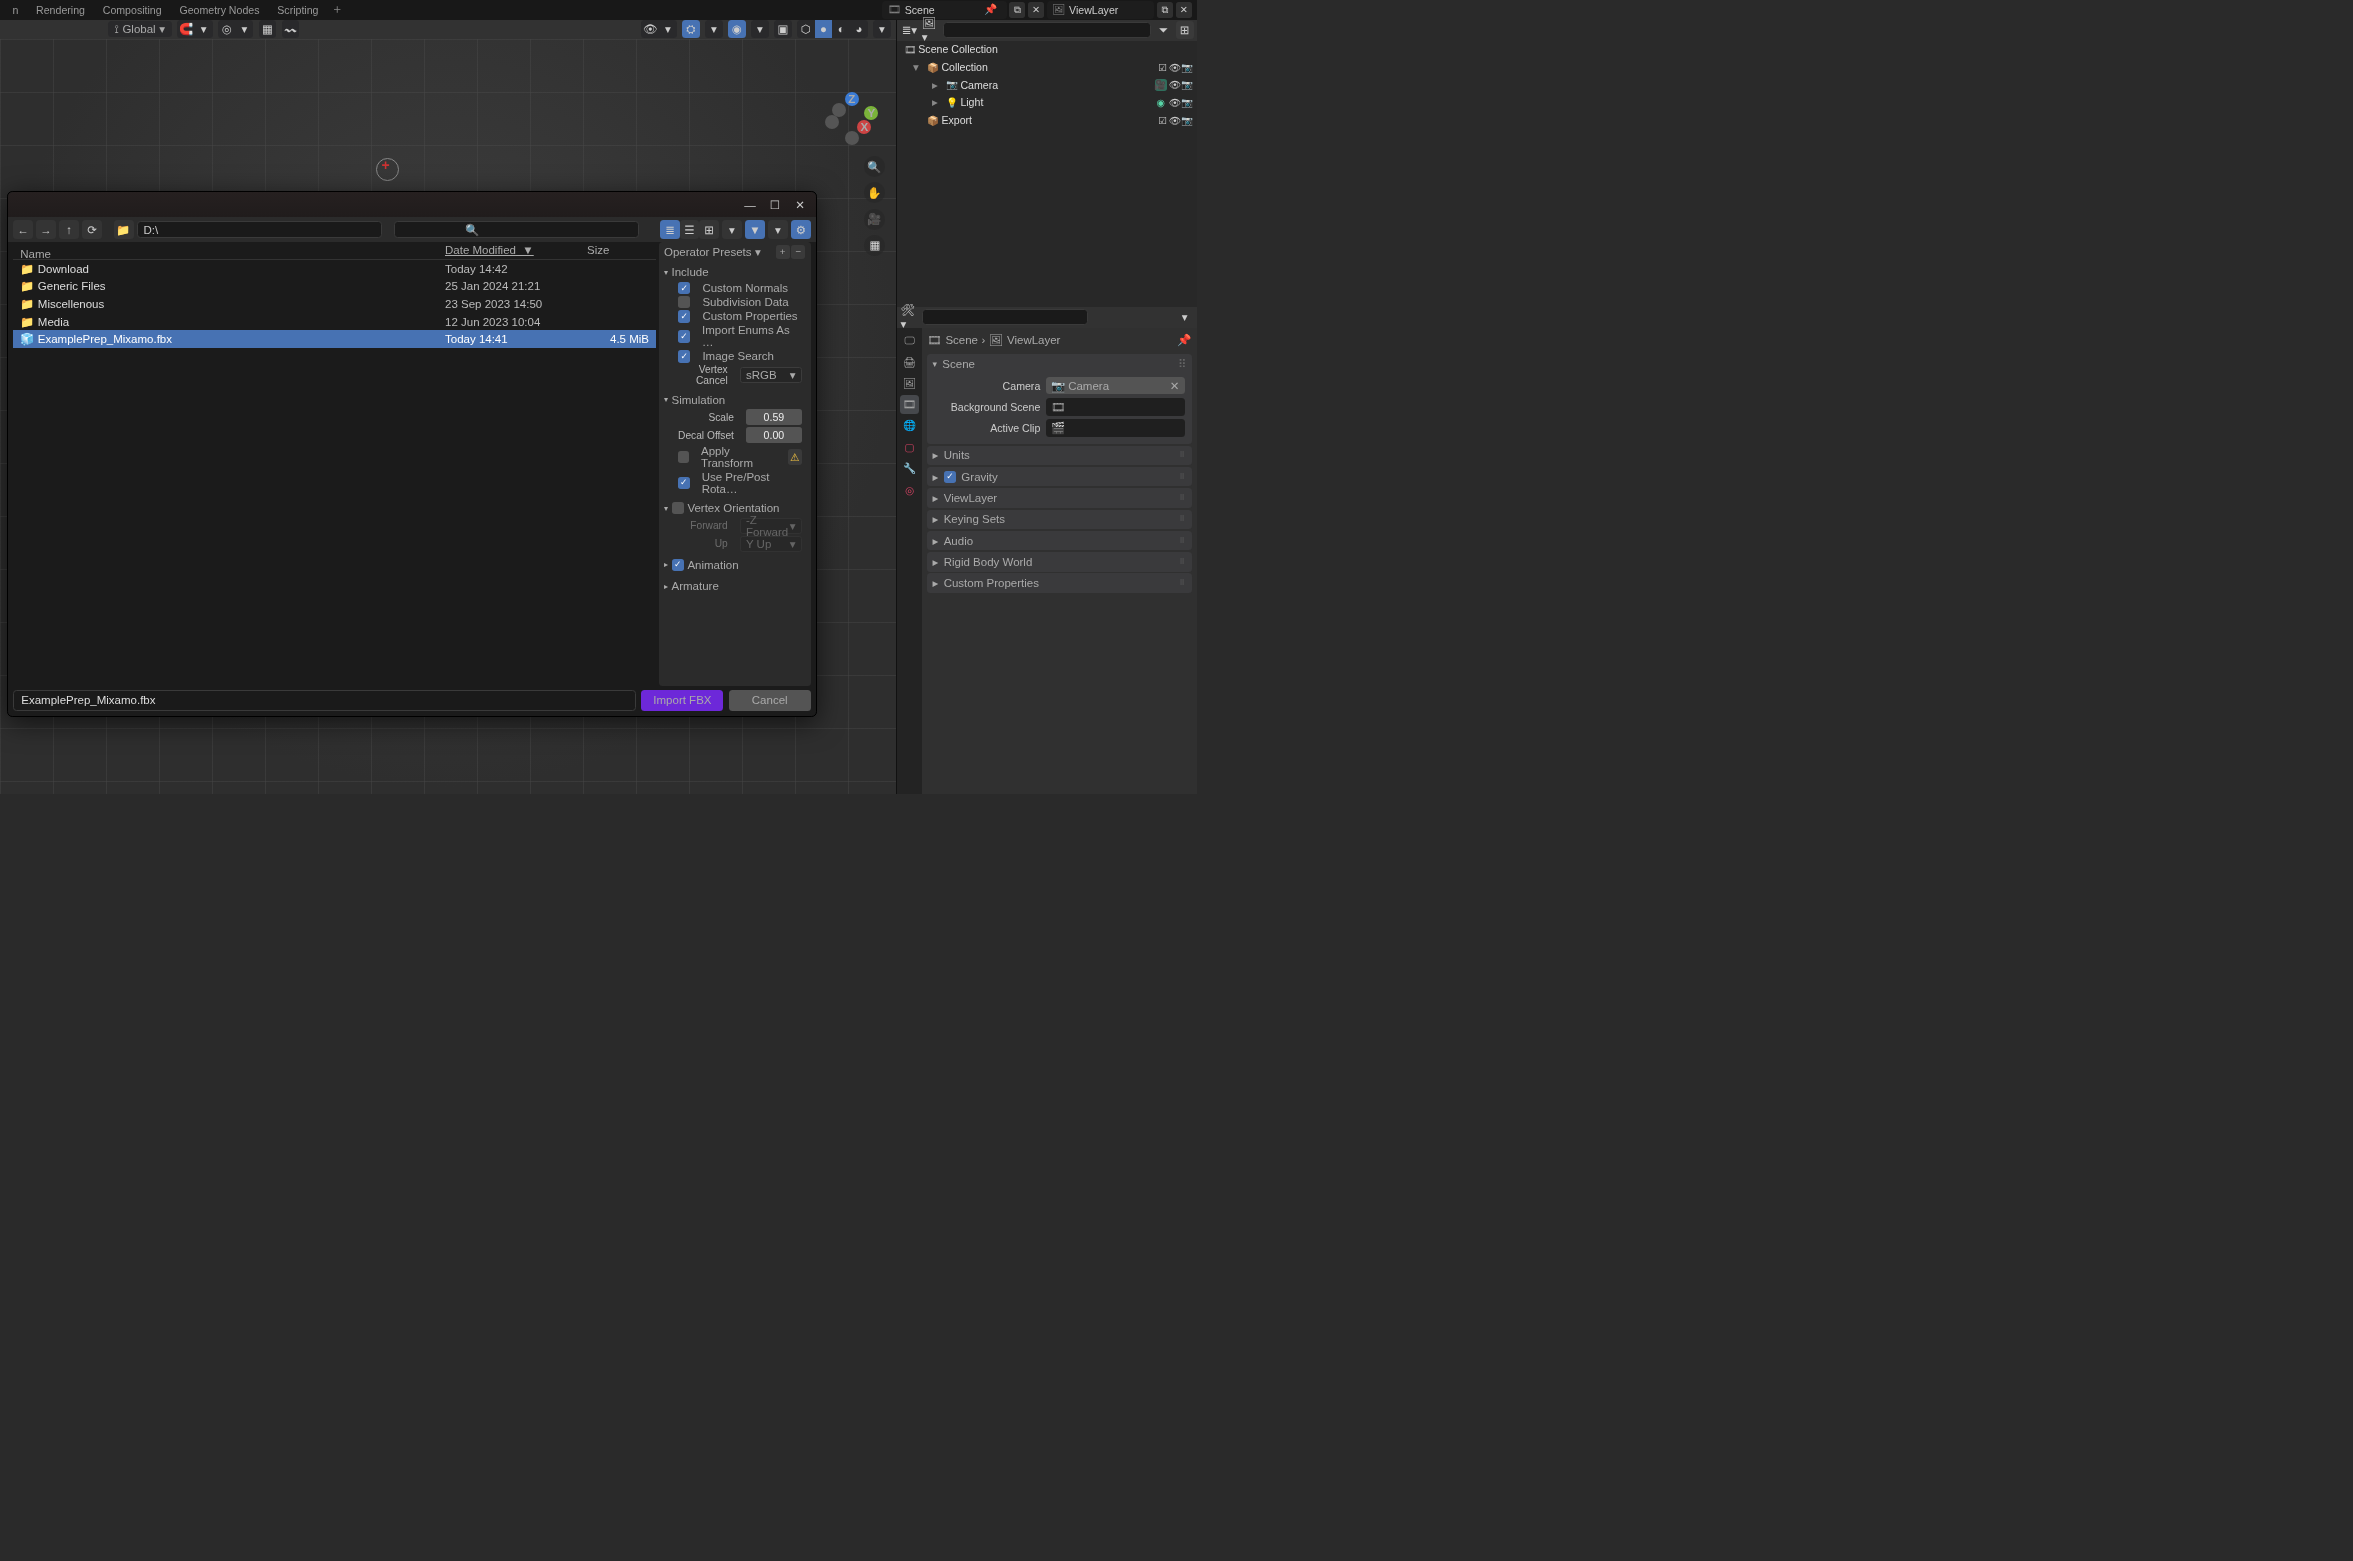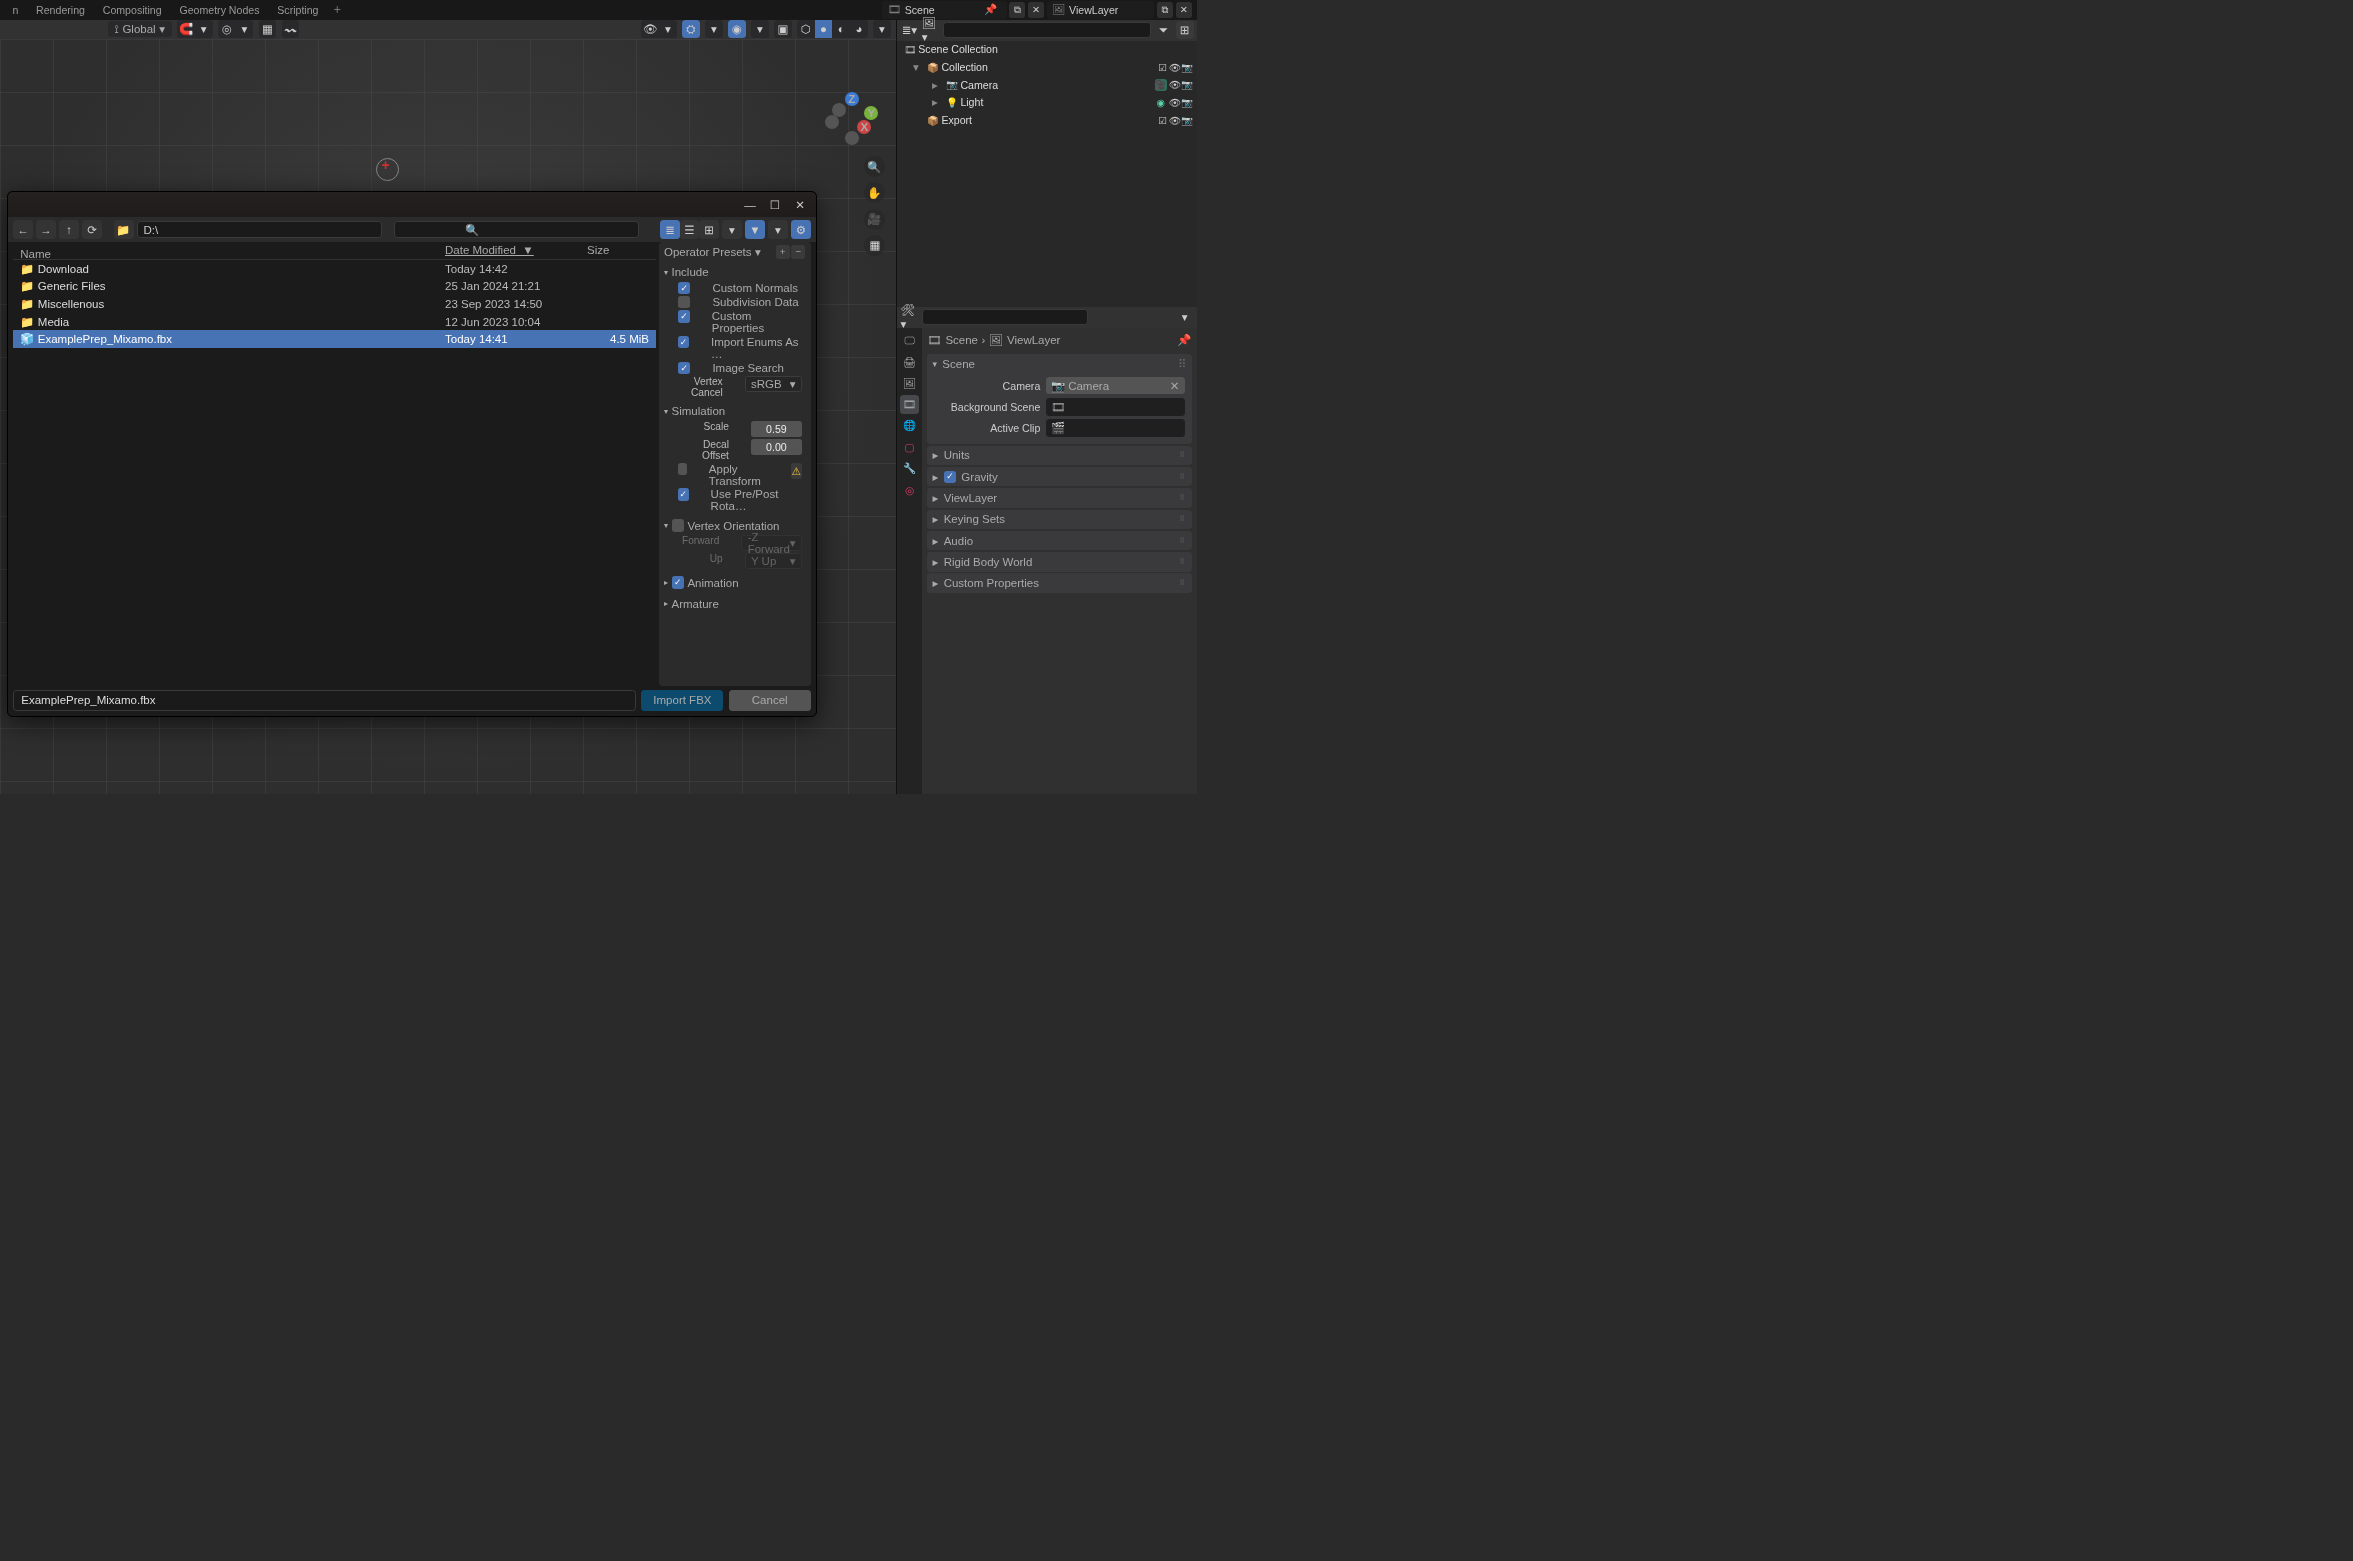--- a/index.html
+++ b/index.html
@@ -91,29 +91,29 @@
 .frow{ height:17.7px; display:flex; align-items:center; padding:0 7px;}
 .frow .fi{ width:14px; margin-right:3.5px; color:#d7b55a;}
 .frow .fn{ flex:1; color:#ddd;}
 .frow .fd{ width:142px; color:#bbb;}
 .frow .fs{ width:62px; text-align:right; color:#bbb;}
 .frow.sel{ background:#4772b3;}
 .frow.sel .fn,.frow.sel .fd,.frow.sel .fs{ color:#fff;}
 .modal-ftr{ position:absolute; bottom:5.3px; left:5.3px; right:5.3px; height:21px; display:flex; gap:5.3px;}
 .fname-in{ flex:1; background:#1a1a1a; border:0.9px solid #3a3a3a; border-radius:3.5px; padding:0 7px; color:#ddd;}
 .btn{ width:82px; background:#545454; border-radius:3.5px; display:flex; align-items:center; justify-content:center; color:#eee;}
-.btn.primary{ background:#0c4a6e;}
+.btn.primary{ background:#6d28d9;}
 
 .side-hdr{ height:19.5px; display:flex; align-items:center; padding:0 5.3px; gap:3.5px;}
 .side-hdr .plusminus{ margin-left:auto; display:flex; gap:1.8px;}
 .pm{ width:14px;height:14px;background:#3a3a3a;border-radius:2.7px;display:flex;align-items:center;justify-content:center;font-size:9.7px;}
 .side-sec{ padding:1.8px 5.3px;}
 .side-sec .sec-hd{ height:17.7px; display:flex; align-items:center; gap:3.5px; font-size:10.6px; color:#e8e8e8;}
 .side-sec .chev{ font-size:8px;}
-.side-row{ display:flex; align-items:flex-start; gap:22px; padding:0.9px 3.5px 0.9px 14px;}
+.side-row{ display:flex; align-items:center; gap:12px; padding:0.9px 3.5px 0.9px 14px;}
 .side-row .lab{ flex:1; text-align:right; font-size:10.2px; color:#bbb;}
 .num-in{ flex:1; height:16px; background:#545454; border-radius:2.7px; display:flex; align-items:center; justify-content:center; color:#eee; font-size:10.6px;}
 .sel-in{ flex:1; height:16px; background:#262626; border:0.9px solid #3c3c3c; border-radius:2.7px; padding:0 5.3px; color:#ddd; font-size:10.6px; display:flex; align-items:center; justify-content:space-between;}
 .warn{ width:16px; height:16px; background:#3a3a3a; border-radius:2.7px; display:flex;align-items:center;justify-content:center;color:#f0c040;font-size:10.6px;}
 .disabled{ opacity:.45;}
 
 </style>
 </head>
 <body>
 

